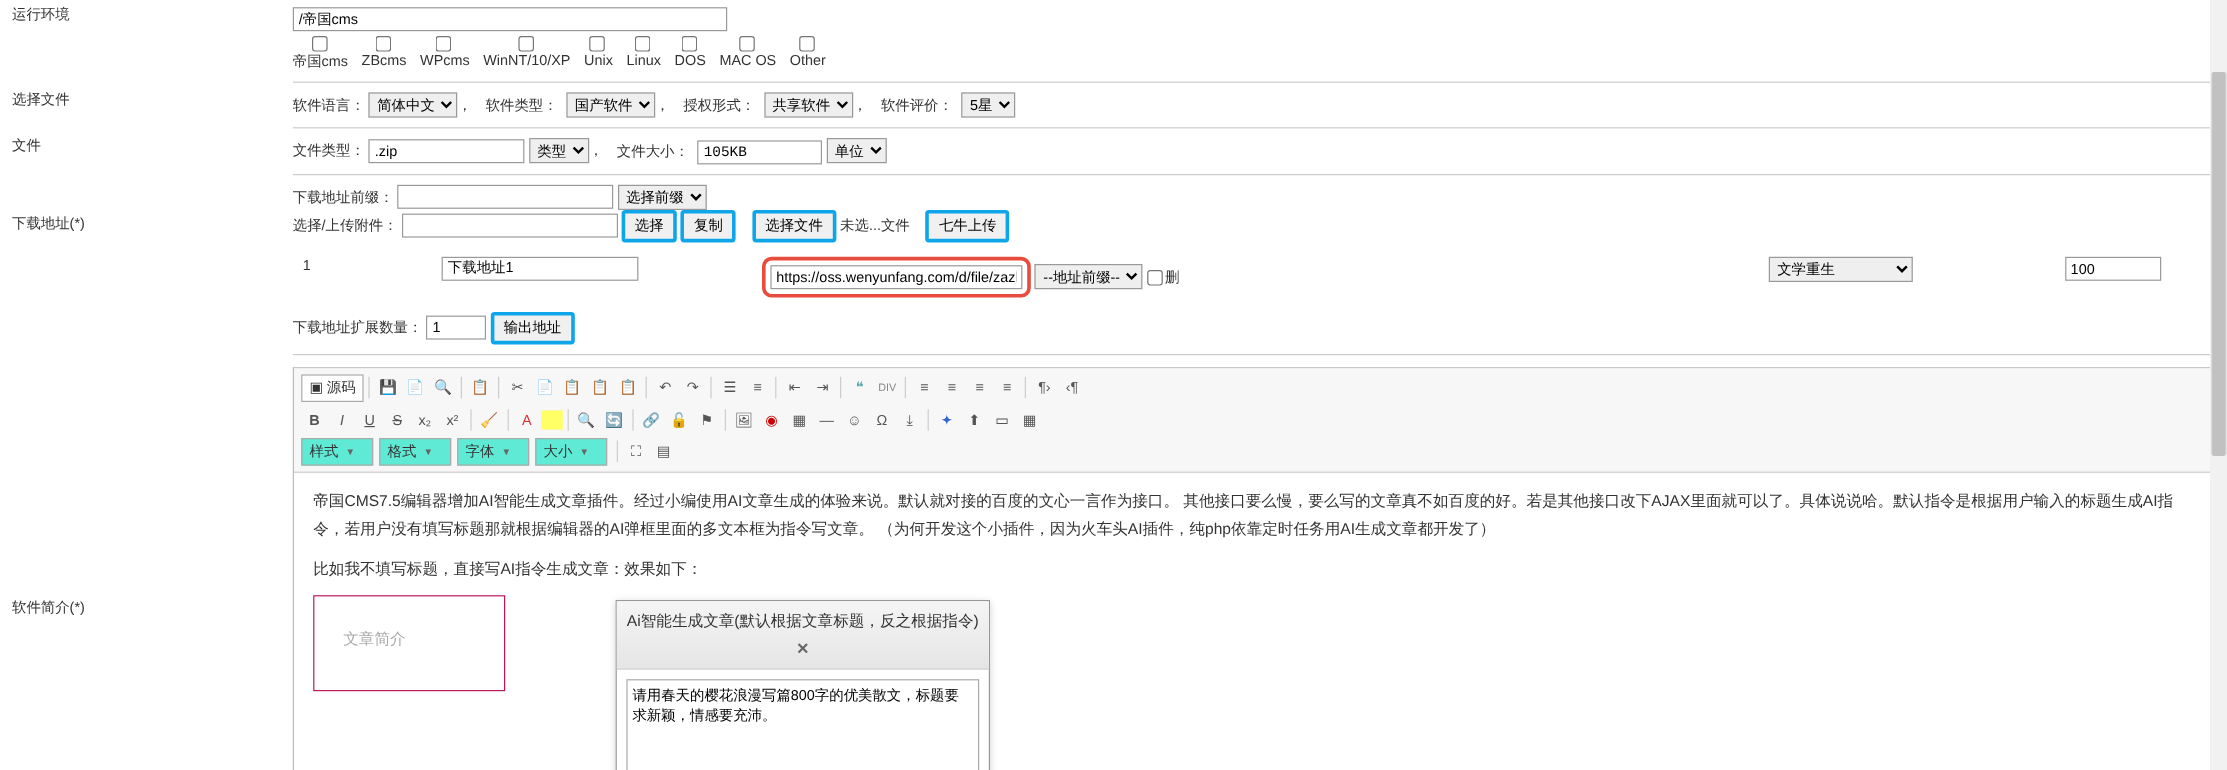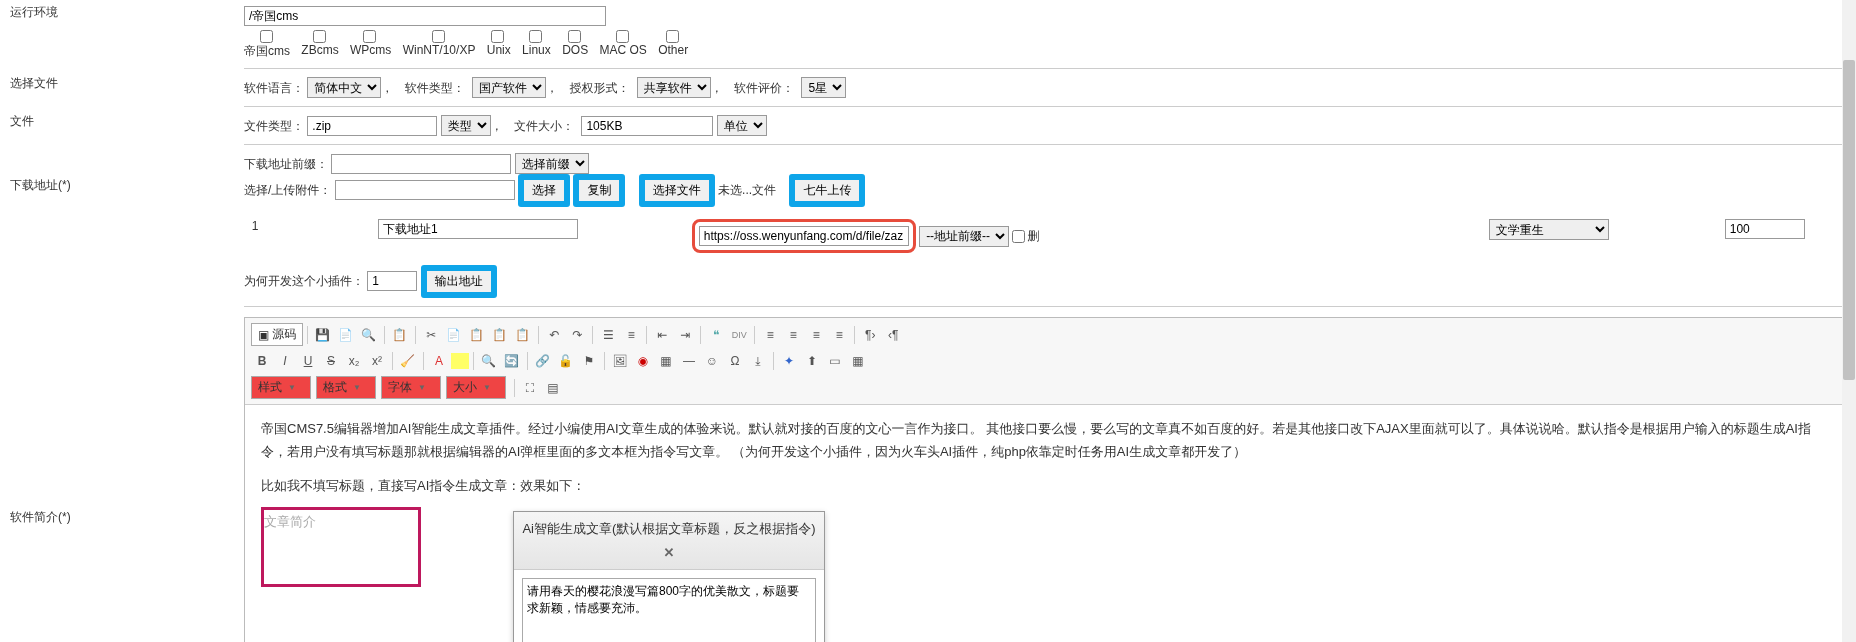--- a/index.html
+++ b/index.html
@@ -5,47 +5,47 @@
   * { box-sizing: border-box; margin: 0; padding: 0; }
   body { font-family: Arial, "Microsoft YaHei", sans-serif; font-size: 12px; color: #333; background: #fff; }
   
   .form-table { width: 100%; border-collapse: collapse; }
   .form-table td { vertical-align: top; padding: 2px 4px; }
   .form-table td.label { width: 240px; padding-left: 10px; padding-top: 4px; }
   
   input[type="text"] { border: 1px solid #999; padding: 2px 4px; font-size: 12px; height: 20px; }
   input[type="checkbox"] { vertical-align: middle; margin-right: 2px; }
   select { border: 1px solid #999; font-size: 12px; height: 21px; padding: 1px 2px; }
-  button, .btn { border: 6px solid #0ea5e9; background: #f0f0f0; font-size: 12px; padding: 2px 8px; cursor: pointer; border-radius: 3px; }
+  button, .btn { border: 3px solid #0ea5e9; background: #f0f0f0; font-size: 12px; padding: 2px 8px; cursor: pointer; border-radius: 3px; }
   
   .cb-group label { margin-right: 8px; display: inline-flex; align-items: center; flex-direction: column; }
   
   .inline-label { margin-left: 8px; margin-right: 4px; }
   
   .section-wrap { padding: 4px 0 8px 0; border-bottom: 1px solid #ccc; }
   
   .dl-table { width: 100%; border-collapse: collapse; margin-top: 6px; }
   .dl-table th { background: #daeef6; font-weight: normal; text-align: center; padding: 3px 2px; }
   .dl-table td { text-align: center; padding: 6px 2px; }
   
   .url-box { border: 3px solid #e74c3c; border-radius: 8px; padding: 4px; display: inline-flex; align-items: center; }
   
   .editor { border: 1px solid #bbb; background: #fff; }
   .toolbar { background: #f7f7f7; border-bottom: 1px solid #ccc; padding: 3px 6px; }
   .toolbar-row { display: flex; flex-wrap: wrap; align-items: center; gap: 1px; padding: 2px 0; }
   .tb-btn { display: inline-flex; align-items: center; justify-content: center; width: 22px; height: 22px; border: 1px solid transparent; cursor: pointer; font-size: 12px; color: #555; }
   .tb-sep { width: 1px; height: 18px; background: #ccc; margin: 0 3px; }
-  .tb-combo { border: 1px solid #aaa; background: #ef4444; padding: 2px 6px; font-size: 12px; display: inline-flex; align-items: center; cursor: pointer; margin-right: 4px; white-space: nowrap; }
+  .tb-combo { border: 1px solid #aaa; background: #5eead4; padding: 2px 6px; font-size: 12px; display: inline-flex; align-items: center; cursor: pointer; margin-right: 4px; white-space: nowrap; }
   .tb-combo::after { content: "▼"; font-size: 8px; margin-left: 6px; color: #666; }
   .tb-combo.wide { min-width: 60px; }
   
   .editor-body { padding: 12px 16px; min-height: 300px; font-size: 13px; line-height: 1.8; }
   .editor-body p { margin-bottom: 10px; }
   
-  .summary-card { border: 3px solid #be185d; width: 160px; min-height: 80px; padding: 0; color: #aaa; float: left; margin-right: 12px; }
+  .summary-card { border: 1px solid #be185d; width: 160px; min-height: 80px; padding: 24px; color: #aaa; float: left; margin-right: 12px; }
   
   .ai-dialog { width: 312px; border: 1px solid #999; background: #fff; box-shadow: 0 2px 6px rgba(0,0,0,.2); margin-top: 4px; }
   .ai-dialog-head { background: linear-gradient(#f5f5f5,#e5e5e5); border-bottom: 1px solid #ccc; padding: 5px 8px; display: flex; justify-content: space-between; align-items: center; flex-direction: column; }
   .ai-dialog-body { padding: 8px; }
   .ai-dialog textarea { width: 100%; height: 80px; border: 1px solid #aaa; padding: 4px; font-size: 12px; font-family: inherit; resize: none; }
   .close-x { cursor: pointer; color: #666; font-weight: bold; }
   
   .src-btn { display: inline-flex; align-items: center; border: 1px solid #aaa; padding: 2px 6px; background: #fff; font-size: 12px; }
   
   .scroll-track { position: fixed; right: 0; top: 0; bottom: 0; width: 14px; background: #f1f1f1; }
@@ -121,21 +121,21 @@
   </tr>
 
   <tr>
         <td class="label"><span>文件</span></td>
     <td>
       <div class="section-wrap">
         <span>文件类型：</span>
         <input type="text" style="width: 130px;" value=".zip">
         <select><option>类型</option></select>，
         <span class="inline-label">文件大小：</span>
-        <input type="text" style="width: 132px;" value="105KB">
+        <input type="text" style="width: 104px; font-family: Liberation Mono, monospace;" value="105KB">
         <select><option>单位</option></select>
       </div>
     </td>
   </tr>
 
   <tr>
         <td class="label" style="padding-top:30px"><span>下载地址(*)</span></td>
     <td>
       <div class="section-wrap">
         <div style="margin-bottom:0">
@@ -151,35 +151,35 @@
           &nbsp;&nbsp;
           <button>选择文件</button>
           <span>未选...文件</span>
           &nbsp;&nbsp;
           <button>七牛上传</button>
         </div>
         <table class="dl-table">
           <tbody>
           <tr>
             <td><span>1</span></td>
-            <td><input type="text" style="width: 200px;" value="下载地址1"></td>
+            <td><input type="text" style="width: 164px;" value="下载地址1"></td>
             <td style="text-align:left">
               <span class="url-box">
                 <input type="text" style="width: 210px;" value="https://oss.wenyunfang.com/d/file/zazhi/ruar">
               </span>
               <select><option>--地址前缀--</option></select>
               <label><input type="checkbox" style=""><span>删</span></label>
             </td>
             <td><select style="width:120px"><option>文学重生</option></select></td>
             <td><input type="text" style="width: 80px;" value="100"></td>
           </tr>
         </tbody>
             </table>
         <div style="margin-top:6px">
-          <span>为何开发这个小插件：</span>
+          <span>下载地址扩展数量：</span>
           <input type="text" style="width: 50px;" value="1">
           <button>输出地址</button>
         </div>
       </div>
     </td>
   </tr>
 
   <tr>
         <td class="label" style="padding-top:200px"><span>软件简介(*)</span></td>
     <td style="padding-top:8px">

